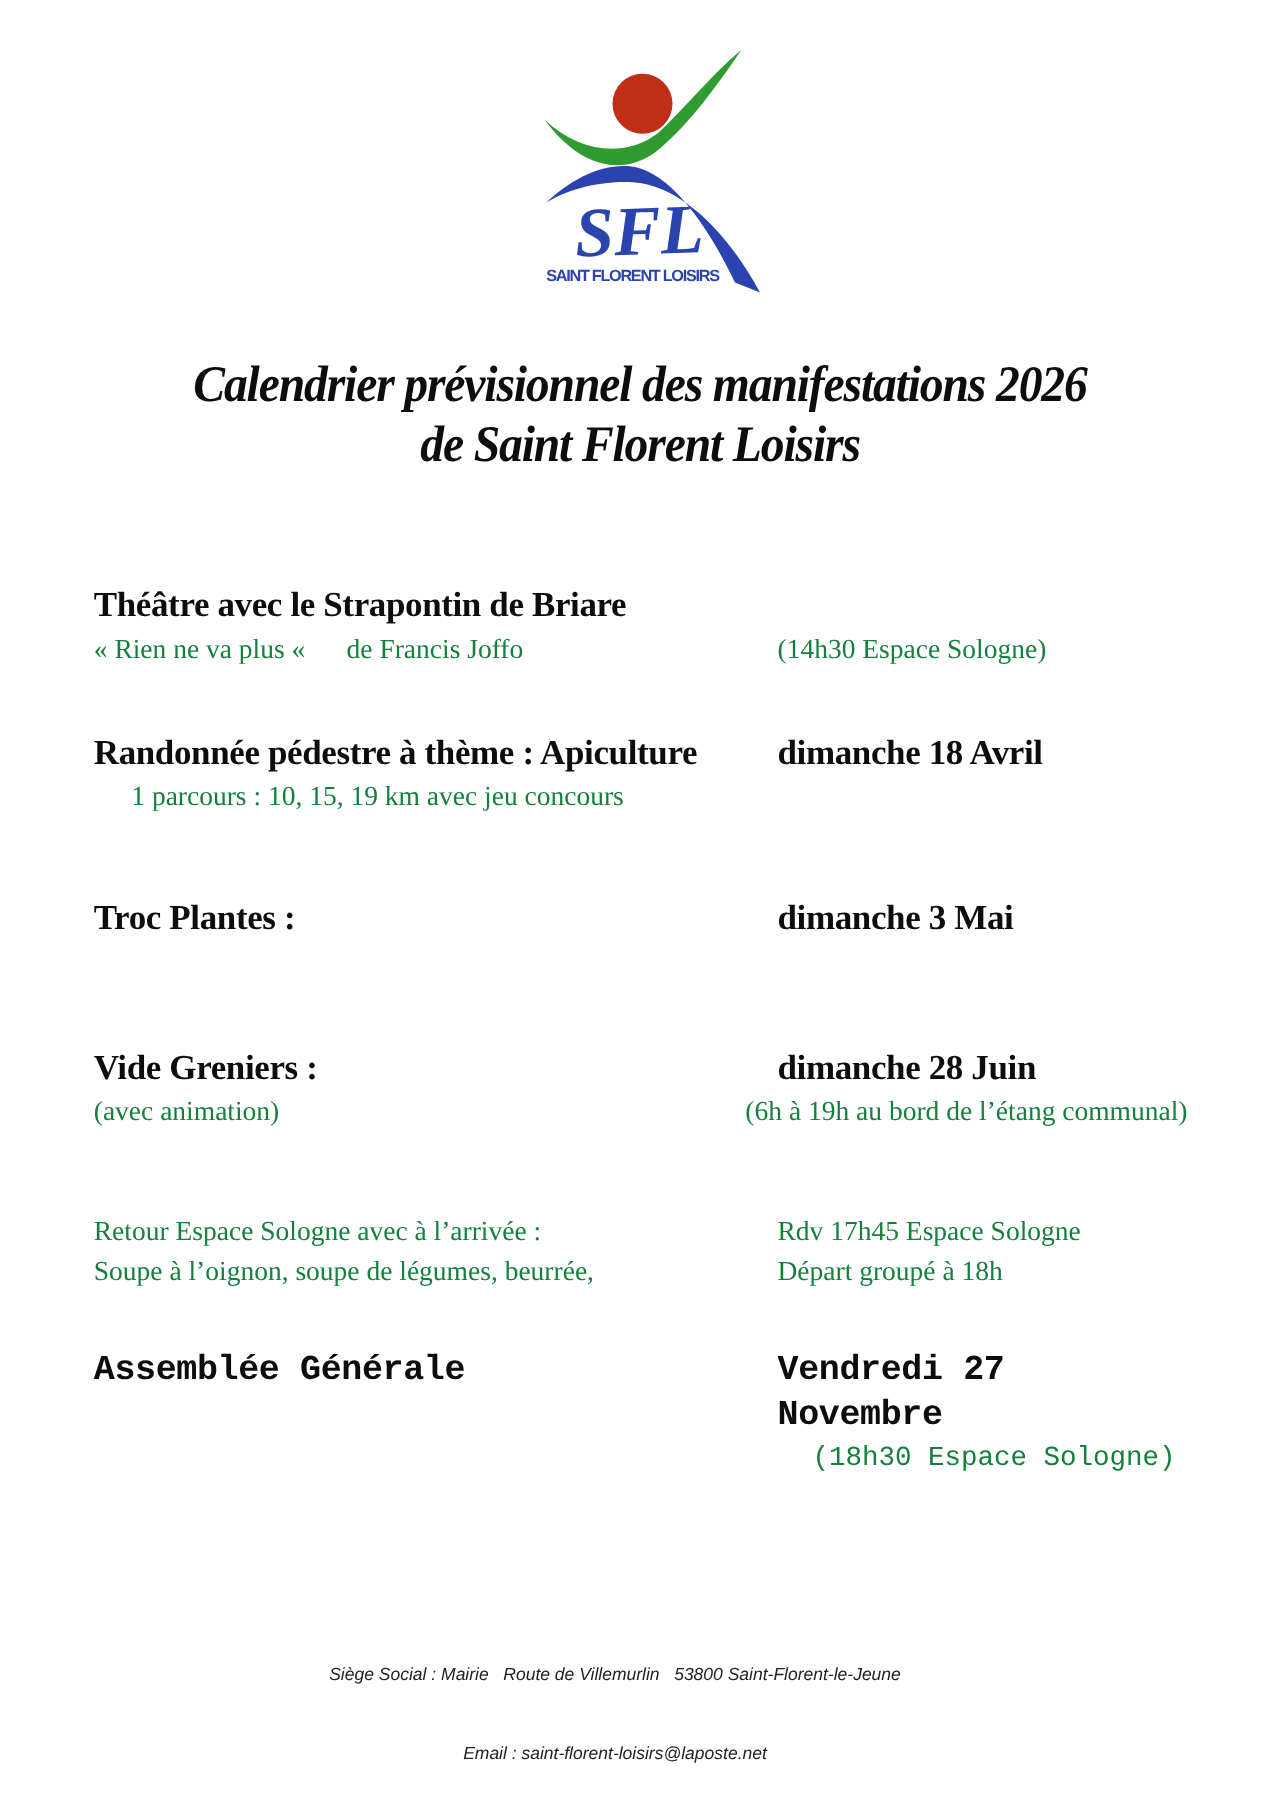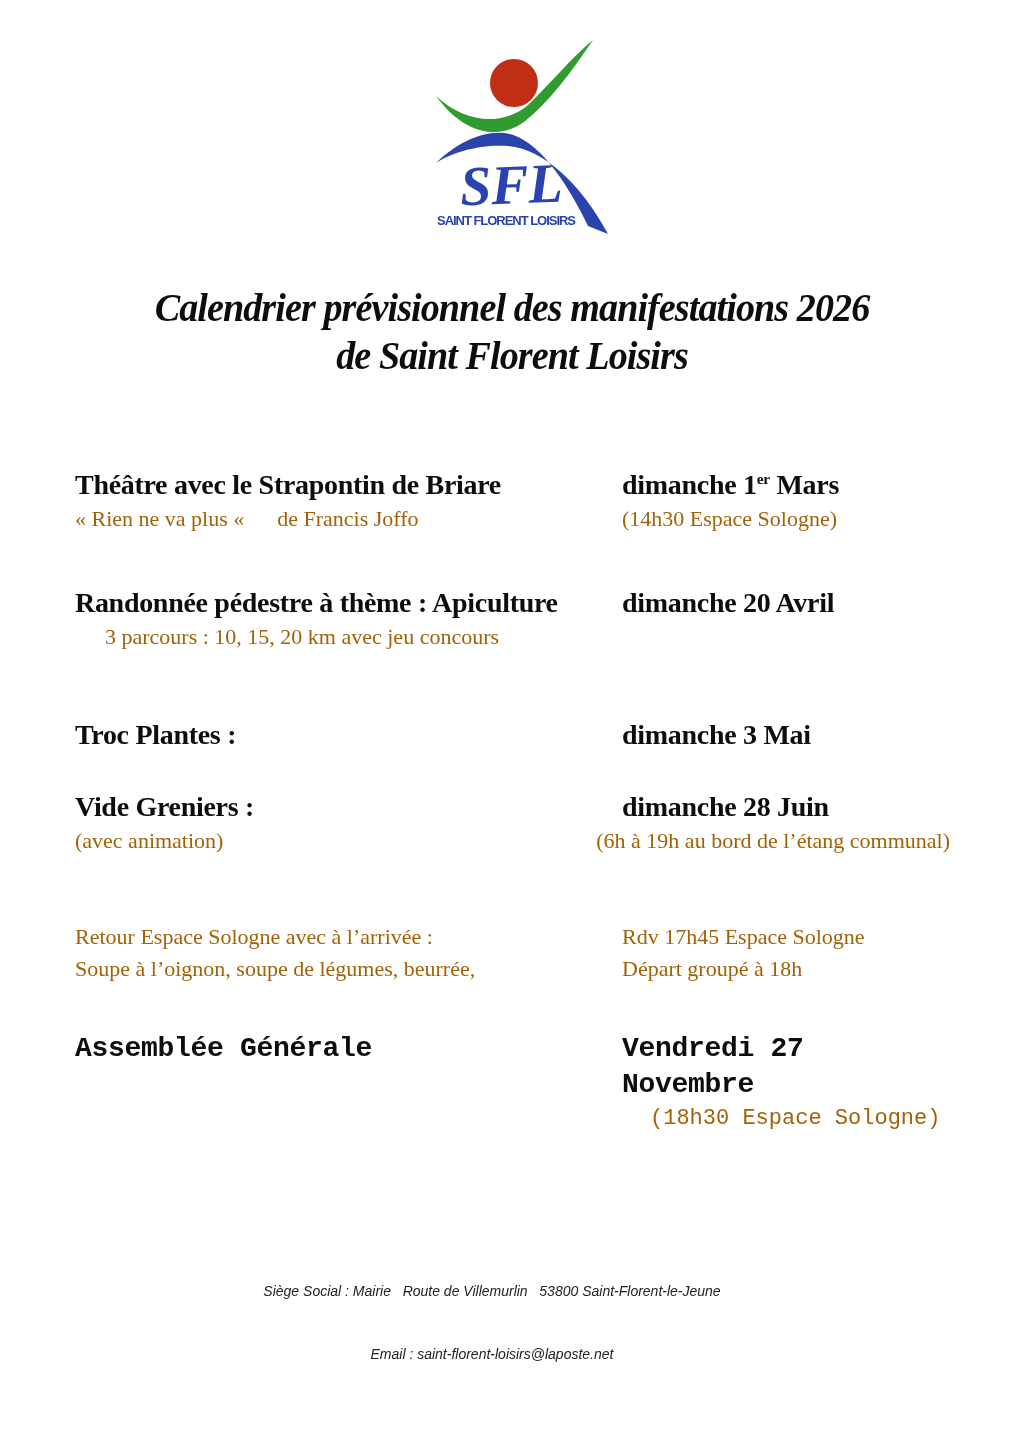--- a/index.html
+++ b/index.html
@@ -24,40 +24,40 @@
     font-size:41px;
     line-height:48px;
     letter-spacing:-1px;
     transform:scaleX(0.93);
     color:#0d0d0d;
   }
   
   .events { margin:88px 74px 0 75px; }
   .event { margin-bottom:50px; }
   .event.gap-l { margin-bottom:64px;font-family:Liberation Serif, serif; }
-  .event.gap-m { margin-bottom:36px; }
+  .event.gap-m { margin-bottom:84px; }
   .event.gap-s { margin-bottom:46px; }
   .event:last-child { margin-bottom:0;font-family:Liberation Mono, monospace; }
   .row { display:flex; }
   .row.spread { justify-content:space-between; }
   .col-left { width:547px; flex:0 0 547px; }
   .col-right { flex:1; }
   .ev-title, .ev-date {
     font-weight:bold;
     font-size:28px;
     line-height:36px;
     letter-spacing:-0.3px;
     color:#0d0d0d;
   }
   .ev-date sup { font-size:0.55em; vertical-align:super; line-height:0; }
   .sub, .detail {
     font-size:22px;
     line-height:32px;
     white-space:pre-wrap;
-    color:#a16207;
+    color:#15803d;
   }
   .sub.indent { padding-left:30px; }
   .detail.right-edge { flex:1; text-align:right; }
   .detail.centerish { padding-left:28px; }
   
   .footer {
     margin-top:104px;
     padding-right:40px;
     text-align:center;
     font-family:"Liberation Sans", sans-serif;
@@ -93,35 +93,34 @@
   <div class="doc-title">
     <div>Calendrier prévisionnel des manifestations 2026</div>
     <div>de Saint Florent Loisirs</div>
   </div>
 
   <div class="events">
 
     <div class="event">
       <div class="row">
         <div class="col-left ev-title">Théâtre avec le Strapontin de Briare</div>
-        <div class="col-right ev-date"><span>dimanche 1</span><sup>er</sup><span> Mars</span></div>
       </div>
       <div class="row">
         <div class="col-left sub">« Rien ne va plus «      de Francis Joffo</div>
         <div class="col-right detail">(14h30 Espace Sologne)</div>
       </div>
     </div>
 
     <div class="event gap-l">
       <div class="row">
         <div class="col-left ev-title">Randonnée pédestre à thème : Apiculture</div>
-        <div class="col-right ev-date">dimanche 20 Avril</div>
+        <div class="col-right ev-date">dimanche 18 Avril</div>
       </div>
       <div class="row">
-        <div class="col-left sub indent">3 parcours : 10, 15, 20 km avec jeu concours</div>
+        <div class="col-left sub indent">1 parcours : 10, 15, 19 km avec jeu concours</div>
       </div>
     </div>
 
     <div class="event gap-m">
       <div class="row">
         <div class="col-left ev-title">Troc Plantes :</div>
         <div class="col-right ev-date">dimanche 3 Mai</div>
       </div>
     </div>
 

